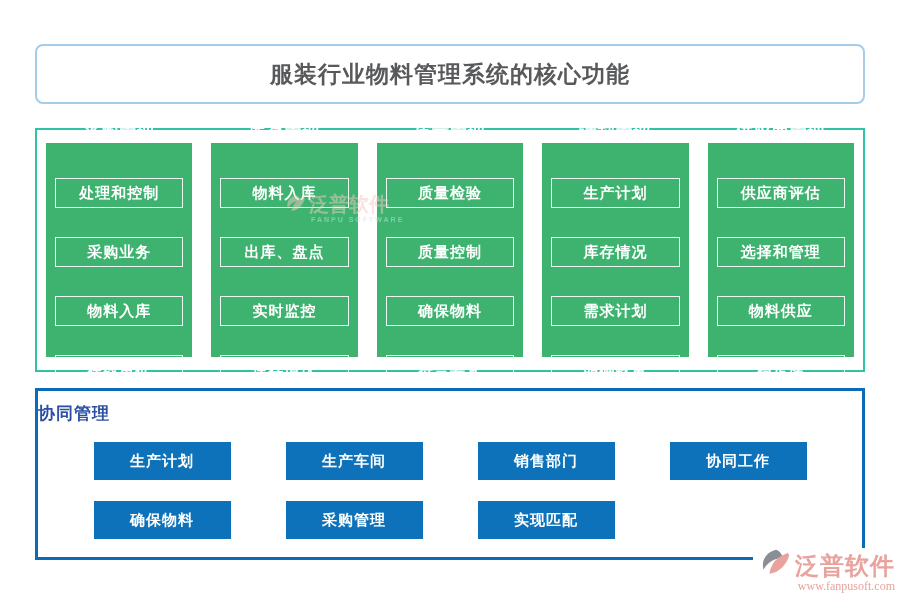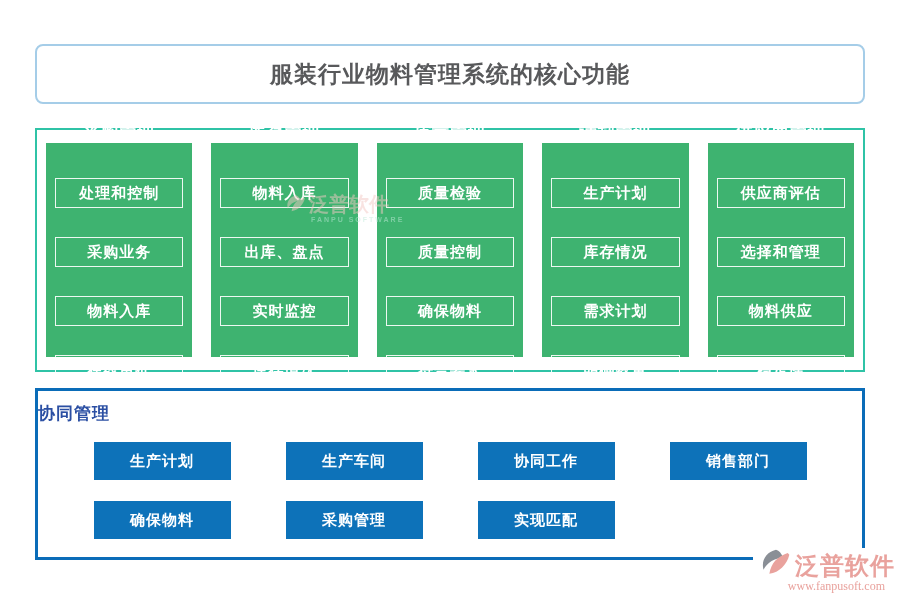--- a/index.html
+++ b/index.html
@@ -61,21 +61,21 @@
     font-weight:bold; font-size:15px; letter-spacing:1px;
     display:flex; align-items:center; justify-content:center; white-space:nowrap;
   }
   
   .logo {
     position:absolute; right:5px; bottom:6px; background:#fff;
     display:flex; flex-direction:column; align-items:flex-end; padding-left:6px;
   }
   .logo-row { display:flex; align-items:flex-end; gap:2px; }
   .logo-name { font-size:24px; font-weight:bold; color:#e9a29d; letter-spacing:1px; line-height:1; }
-  .logo-url { font-family:"Liberation Serif","DejaVu Serif",serif; font-size:12px; color:#e9a29d; margin-top:1px; margin-right:10px; }
+  .logo-url { font-family:"Liberation Serif","DejaVu Serif",serif; font-size:12px; color:#e9a29d; margin-top:1px; margin-right:0; }
 </style>
 </head>
 <body>
 
 <div class="canvas">
 
   <div class="title-box">
     <span>服装行业物料管理系统的核心功能</span>
   </div>
 
@@ -132,22 +132,22 @@
       <span class="wm-sub">FANPU SOFTWARE</span>
     </div>
 
   </div>
 
   <div class="collab-box">
     <div class="collab-header">协同管理</div>
     <div class="collab-grid">
       <div class="collab-btn">生产计划</div>
       <div class="collab-btn">生产车间</div>
+      <div class="collab-btn">销售部门</div>
       <div class="collab-btn">协同工作</div>
-      <div class="collab-btn">销售部门</div>
       <div class="collab-btn">确保物料</div>
       <div class="collab-btn">采购管理</div>
       <div class="collab-btn">实现匹配</div>
     </div>
   </div>
 
   <div class="logo">
     <div class="logo-row">
       <svg width="34" height="30" viewBox="0 0 40 36">
         <path d="M20 2 C8 5 2 15 5 26 C10 17 18 12 29 12 C26 6 24 3 20 2 Z" fill="#8a8f96"></path>

